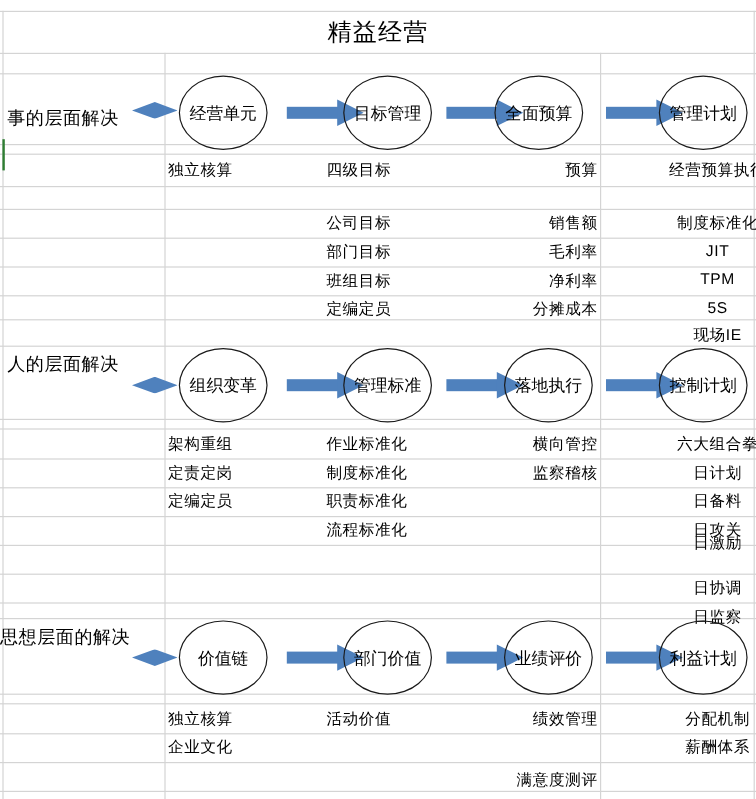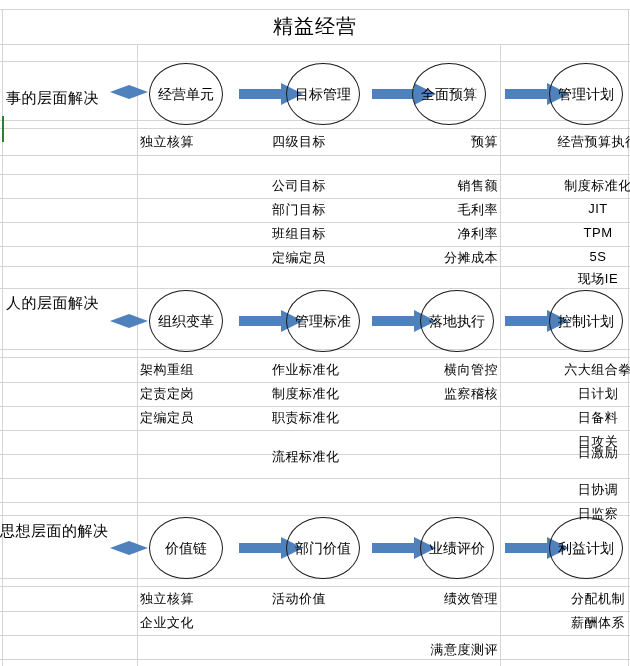--- a/index.html
+++ b/index.html
@@ -205,21 +205,21 @@
     <span>计划</span>
   </div>
 
   <div class="cell cw1 c-left" style="top:361px">架构重组</div>
   <div class="cell cw1 c-left" style="top:385px">定责定岗</div>
   <div class="cell cw1 c-left" style="top:409px">定编定员</div>
 
   <div class="cell cw2 c-left" style="top:361px">作业标准化</div>
   <div class="cell cw2 c-left" style="top:385px">制度标准化</div>
   <div class="cell cw2 c-left" style="top:409px">职责标准化</div>
-  <div class="cell cw2 c-left" style="top:448px">流程标准化</div>
+  <div class="cell cw2 c-left" style="top:433px">流程标准化</div>
 
   <div class="cell cw3 c-right" style="top:361px">横向管控</div>
   <div class="cell cw3 c-right" style="top:385px">监察稽核</div>
 
   <div class="cell cw4 c-center" style="top:361px">六大组合拳</div>
   <div class="cell cw4 c-center" style="top:385px">日计划</div>
   <div class="cell cw4 c-center" style="top:409px">日备料</div>
   <div class="cell cw4 c-center" style="top:433px">日攻关</div>
   <div class="cell cw4 c-center" style="top:444px">日激励</div>
   <div class="cell cw4 c-center" style="top:481px">日协调</div>

